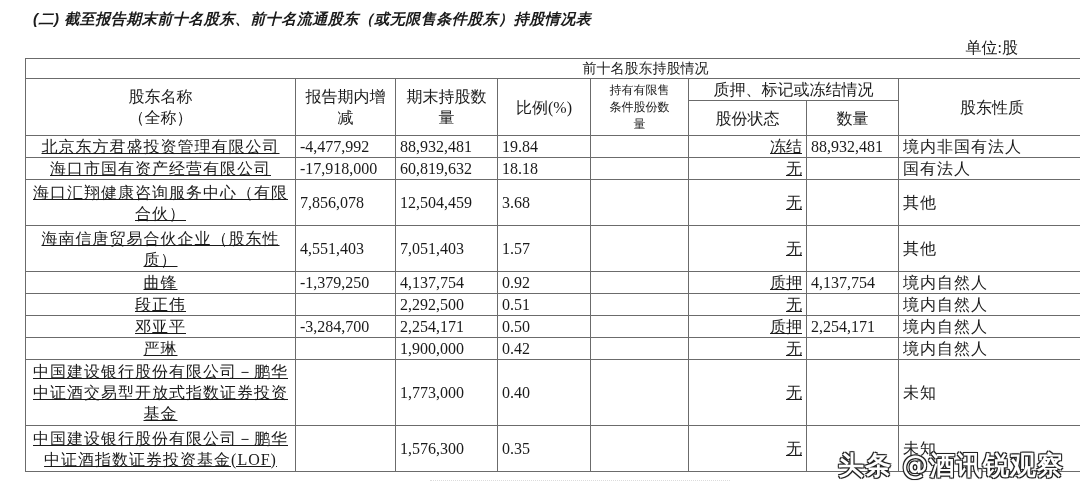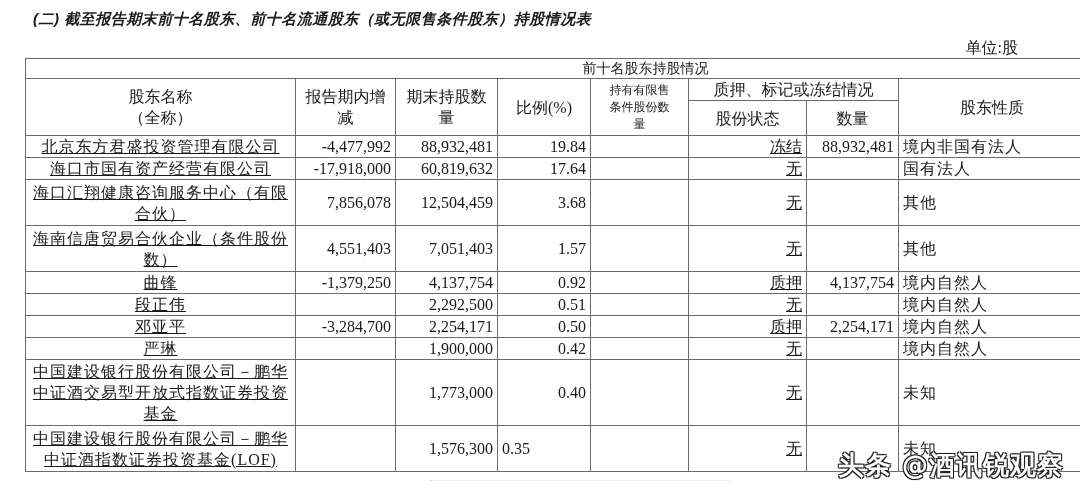--- a/index.html
+++ b/index.html
@@ -24,21 +24,21 @@
   table.holdings td, table.holdings th {
     border: 1px solid #6b6b6b; padding: 0 4px; font-weight: normal;
     vertical-align: middle; overflow: hidden;
   }
   table.holdings th { text-align: center; }
   .caption-row th { height: 19px; font-size: 14px; line-height: 19px; padding-left: 0; }
   .caption-row th .cap { display: inline-block; padding-left: 180px; }
   .h2 th { height: 20px; }
   .small-h { font-size: 12px; line-height: 17px; }
   td.name { text-align: center; letter-spacing: 1px; text-decoration: underline; }
-  td.num { text-align: right; padding-right: 6px; }
+  td.num { text-align: left; padding-right: 6px; }
   td.pct-left { text-align: left; margin-left: 48px; }
   td.center { text-align: right; text-decoration: underline; }
   td.left { text-align: left; padding-left: 6px; letter-spacing: 1px; }
   tr.r1 td { height: 21px; }
   tr.r2 td { height: 45px; }
   tr.r3 td { height: 65px; }
   .watermark {
     position: absolute; left: 838px; top: 448px;
     font-family: "DejaVu Sans", sans-serif; font-size: 26px; font-weight: bold;
     color: #ffffff; letter-spacing: 1px;
@@ -105,40 +105,40 @@
     <td class="center"></td>
     <td class="center">冻结</td>
     <td class="num">88,932,481</td>
     <td class="left">境内非国有法人</td>
   </tr>
 
   <tr class="r1">
     <td class="name">海口市国有资产经营有限公司</td>
     <td class="num">-17,918,000</td>
     <td class="num">60,819,632</td>
-    <td class="num">17.64</td>
+    <td class="num">18.18</td>
     <td class="center"></td>
     <td class="center">无</td>
     <td class="num"></td>
     <td class="left">国有法人</td>
   </tr>
 
   <tr class="r2">
     <td class="name">海口汇翔健康咨询服务中心（有限合伙）</td>
     <td class="num">7,856,078</td>
     <td class="num">12,504,459</td>
     <td class="num">3.68</td>
     <td class="center"></td>
     <td class="center">无</td>
     <td class="num"></td>
     <td class="left">其他</td>
   </tr>
 
   <tr class="r2">
-    <td class="name">海南信唐贸易合伙企业（条件股份数）</td>
+    <td class="name">海南信唐贸易合伙企业（股东性质）</td>
     <td class="num">4,551,403</td>
     <td class="num">7,051,403</td>
     <td class="num">1.57</td>
     <td class="center"></td>
     <td class="center">无</td>
     <td class="num"></td>
     <td class="left">其他</td>
   </tr>
 
   <tr class="r1">

